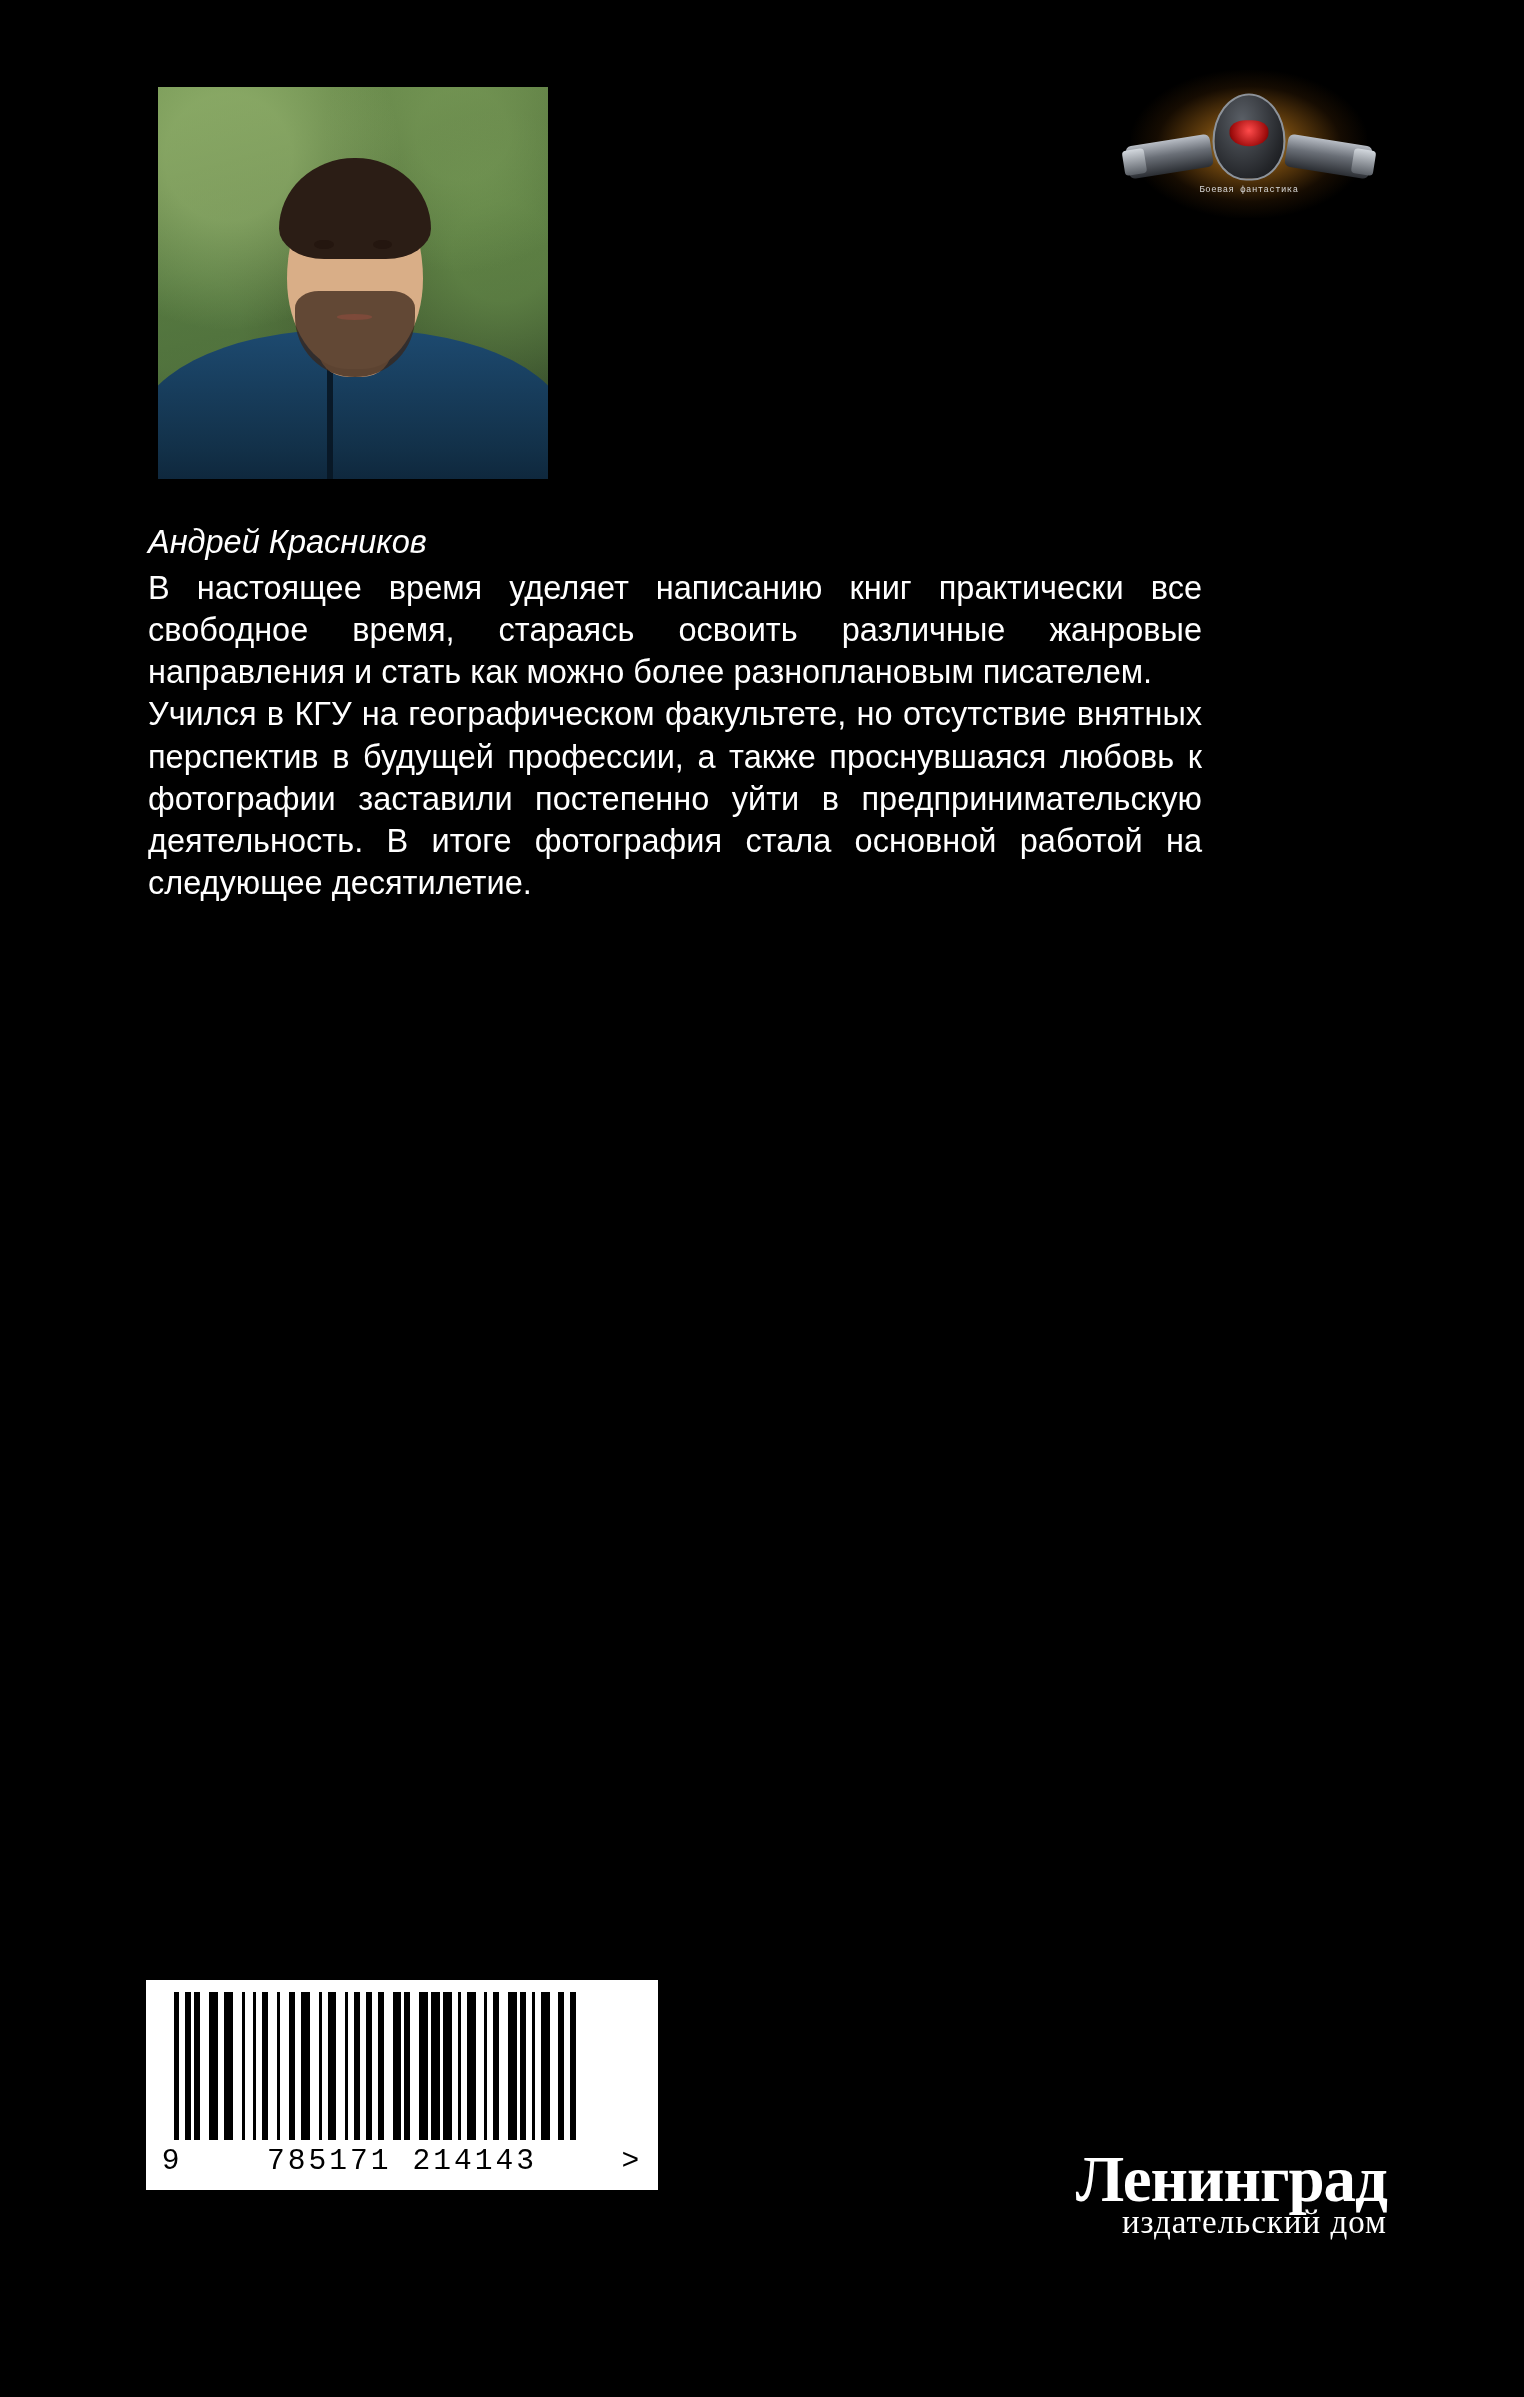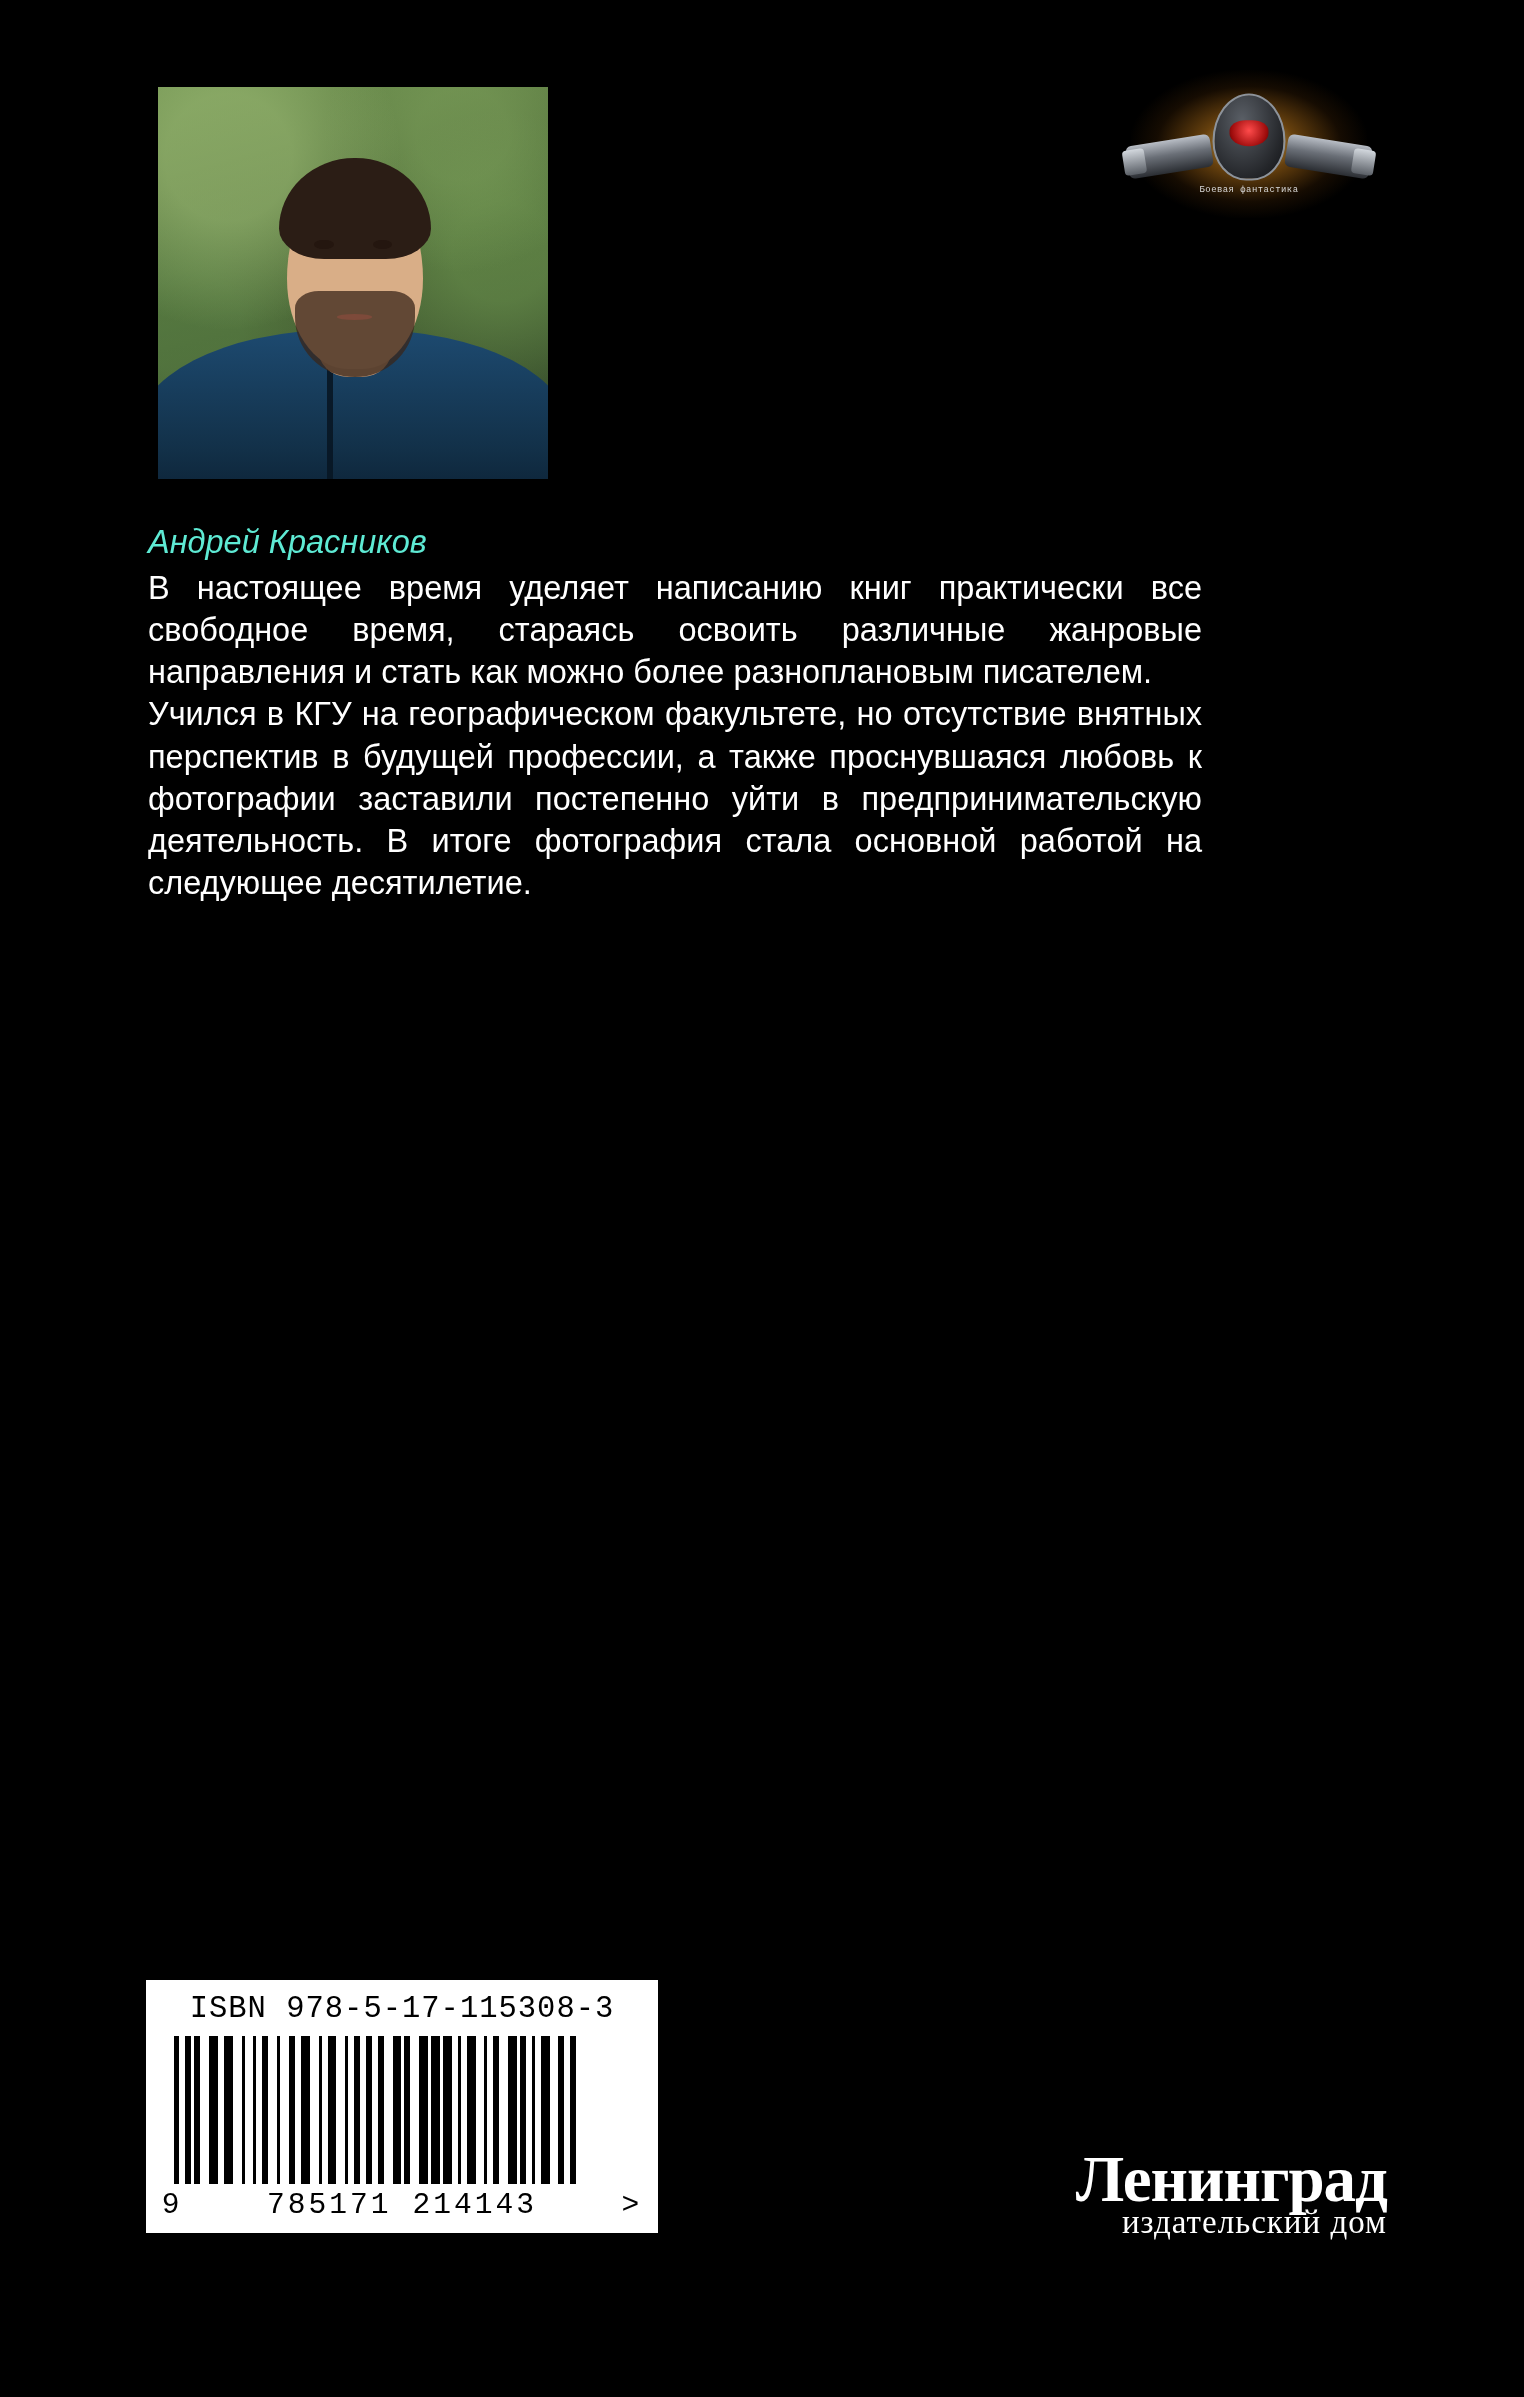--- a/index.html
+++ b/index.html
@@ -187,21 +187,21 @@
     position: absolute;
     left: 148px;
     top: 522px;
     width: 1054px;
   }
   .bio-name {
     font-style: italic;
     font-size: 32.5px;
     line-height: 1.25;
     margin: 0 0 3.9px 0;
-    color: #5eead4;
+    color: #ffffff;
   }
   .bio-para {
     margin: 0;
     font-size: 32.5px;
     line-height: 1.30;
     text-align: justify;
     text-justify: inter-word;
     color: #ffffff;
     hyphens: manual;
   }
@@ -290,21 +290,20 @@
   <div class="emblem-caption">Боевая фантастика</div>
 </div>
 
 <div class="bio">
   <p class="bio-name">Андрей Красников</p>
   <p class="bio-para">В настоящее время уделяет написанию книг практически все свободное время, стараясь освоить различные жанровые направления и стать как можно более разноплановым писателем.</p>
   <p class="bio-para">Учился в КГУ на географическом факультете, но отсутствие внятных перспектив в будущей профессии, а также проснувшаяся любовь к фотографии заставили постепенно уйти в предпринимательскую деятельность. В итоге фотография стала основной работой на следующее десятилетие.</p>
 </div>
 
 <div class="isbn-block">
-  <div class="isbn-text">ISBN  978-5-17-115308-3</div>
   <div class="barcode" id="barcode">
       <span style="width: 5.9px;"></span>
       <span class="sp" style="width: 5.9px;"></span>
       <span style="width: 5.9px;"></span>
       <span class="sp" style="width: 3px;"></span>
       <span style="width: 5.9px;"></span>
       <span class="sp" style="width: 8.9px;"></span>
       <span style="width: 8.9px;"></span>
       <span class="sp" style="width: 5.9px;"></span>
       <span style="width: 8.9px;"></span>

